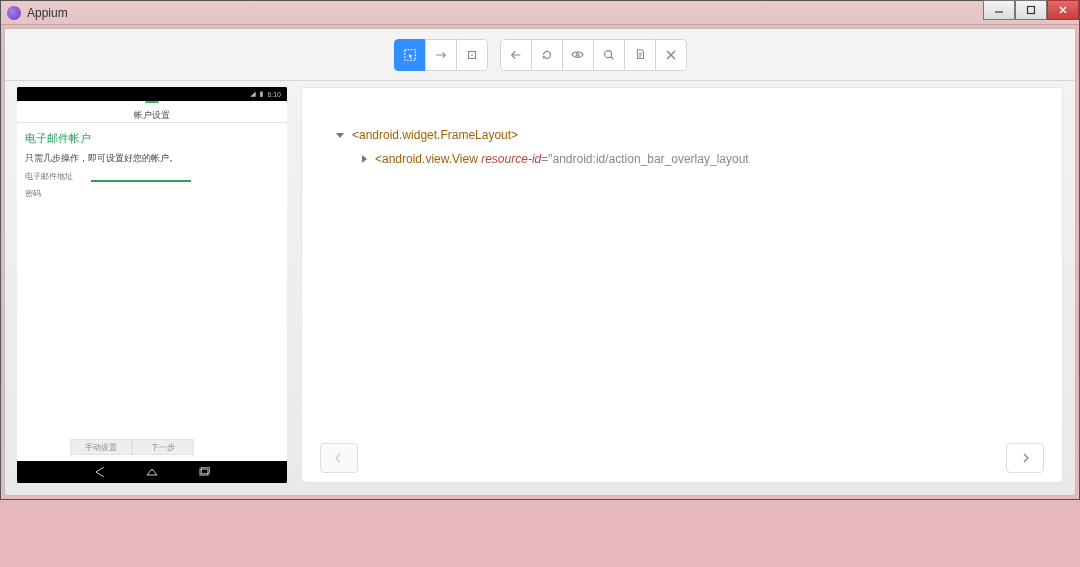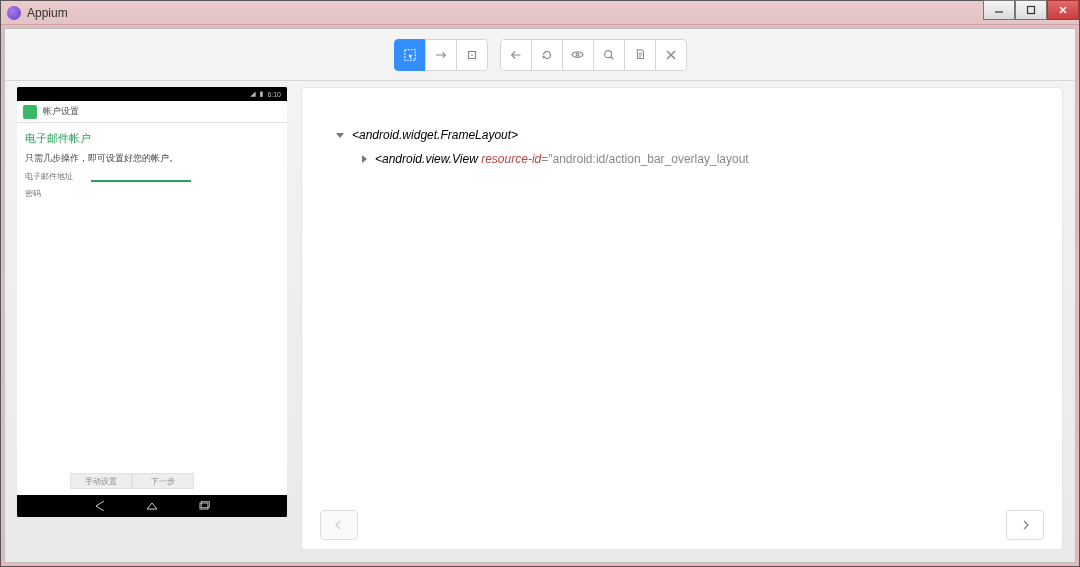--- a/index.html
+++ b/index.html
@@ -1,20 +1,20 @@
 <!DOCTYPE html>
 <html><head>
 <meta charset="utf-8">
 <style>
   * { margin: 0; padding: 0; box-sizing: border-box; font-family: "Segoe UI", Arial, sans-serif; }
   body { background: #e8b9bc; width: 1080px; height: 567px; overflow: hidden; }
 
   .window {
     width: 1080px;
-    height: 567px;
+    height: 500px;
     background: #e8b9bc;
     border: 1px solid #555;
     display: flex;
     flex-direction: column;
   }
 
   .titlebar {
     height: 24px;
     background: linear-gradient(to bottom, #eacaca, #e3c4c5);
     display: flex;
@@ -128,20 +128,21 @@
     flex-direction: column;
   }
   .app-header {
     height: 22px;
     background: #fff;
     border-bottom: 1px solid #e0e0e0;
     display: flex;
     align-items: center;
     gap: 6px;
     padding: 0 6px;
+    flex-direction: column;
   }
   .app-header .green-icon {
     width: 14px; height: 14px;
     background: #3bb867;
     border-radius: 2px;
   }
   .app-header-text { font-size: 9px; color: #555; }
   .screen-content { padding: 8px; font-size: 9px; color: #444; }
   .green-title { color: #2aa05c; font-size: 11px; margin-bottom: 6px; }
   .form-row { display: flex; align-items: center; gap: 18px; margin-top: 6px; font-size: 8px; color: #777; }
@@ -216,21 +217,21 @@
   .caret.down {
     border-left: 4px solid transparent;
     border-right: 4px solid transparent;
     border-top: 5px solid #777;
   }
   .caret.right {
     border-top: 4px solid transparent;
     border-bottom: 4px solid transparent;
     border-left: 5px solid #777;
   }
-  .tag { color: #000000; font-style: italic; }
+  .tag { color: #a16207; }
   .attr-name { color: #b84343; font-style: italic; }
   .attr-val { color: #888; }
   .panel-footer {
     height: 48px;
     display: flex;
     align-items: center;
     justify-content: space-between;
     padding: 0 18px;
   }
   .nav-arrow {

